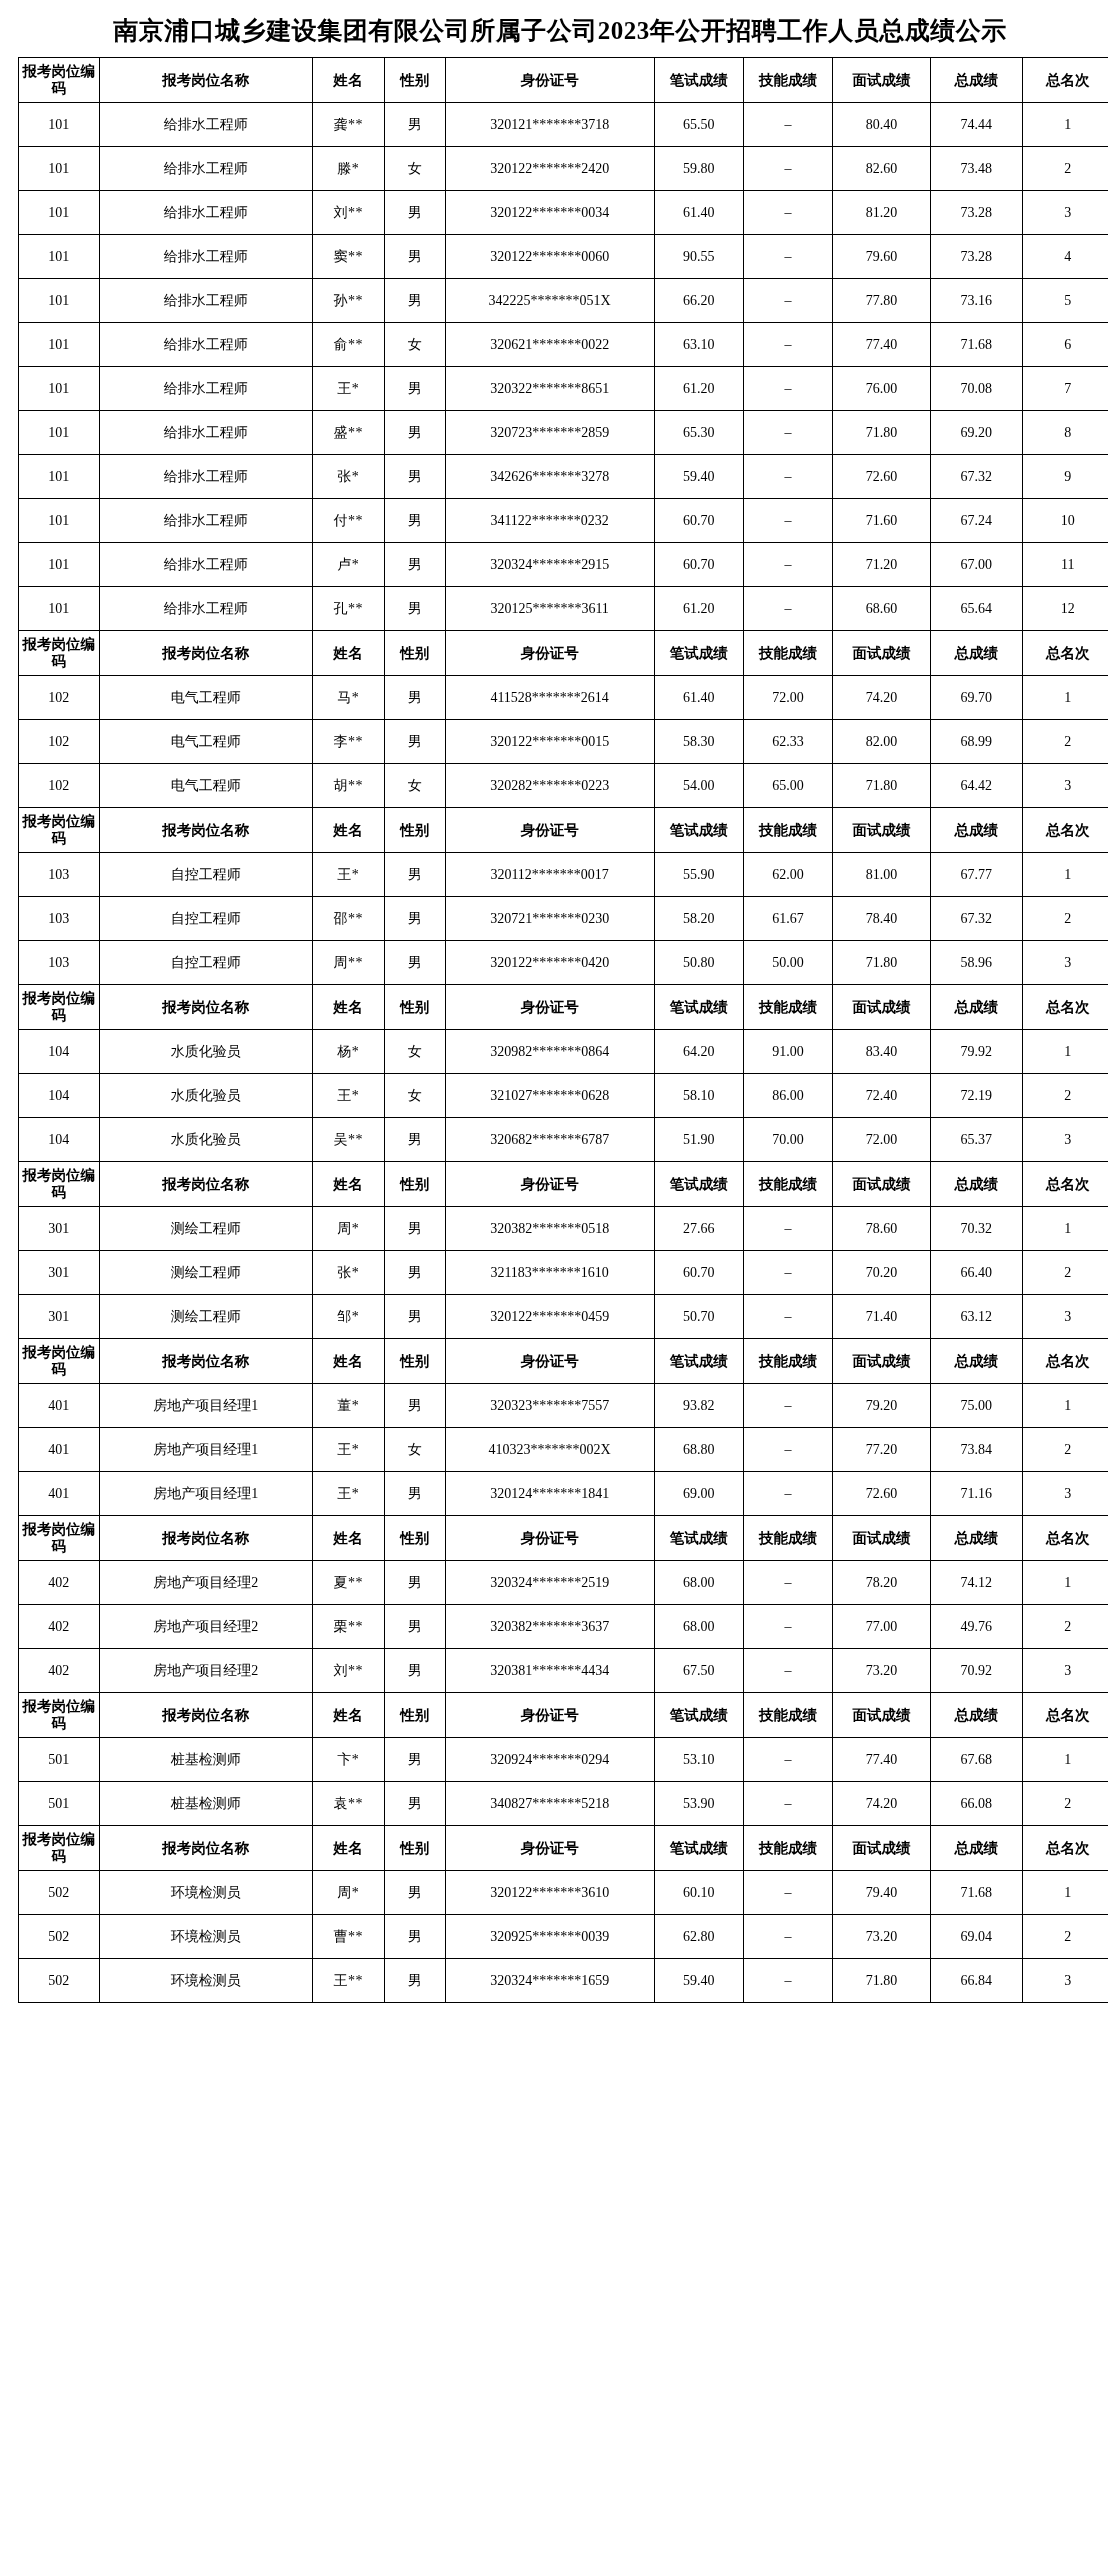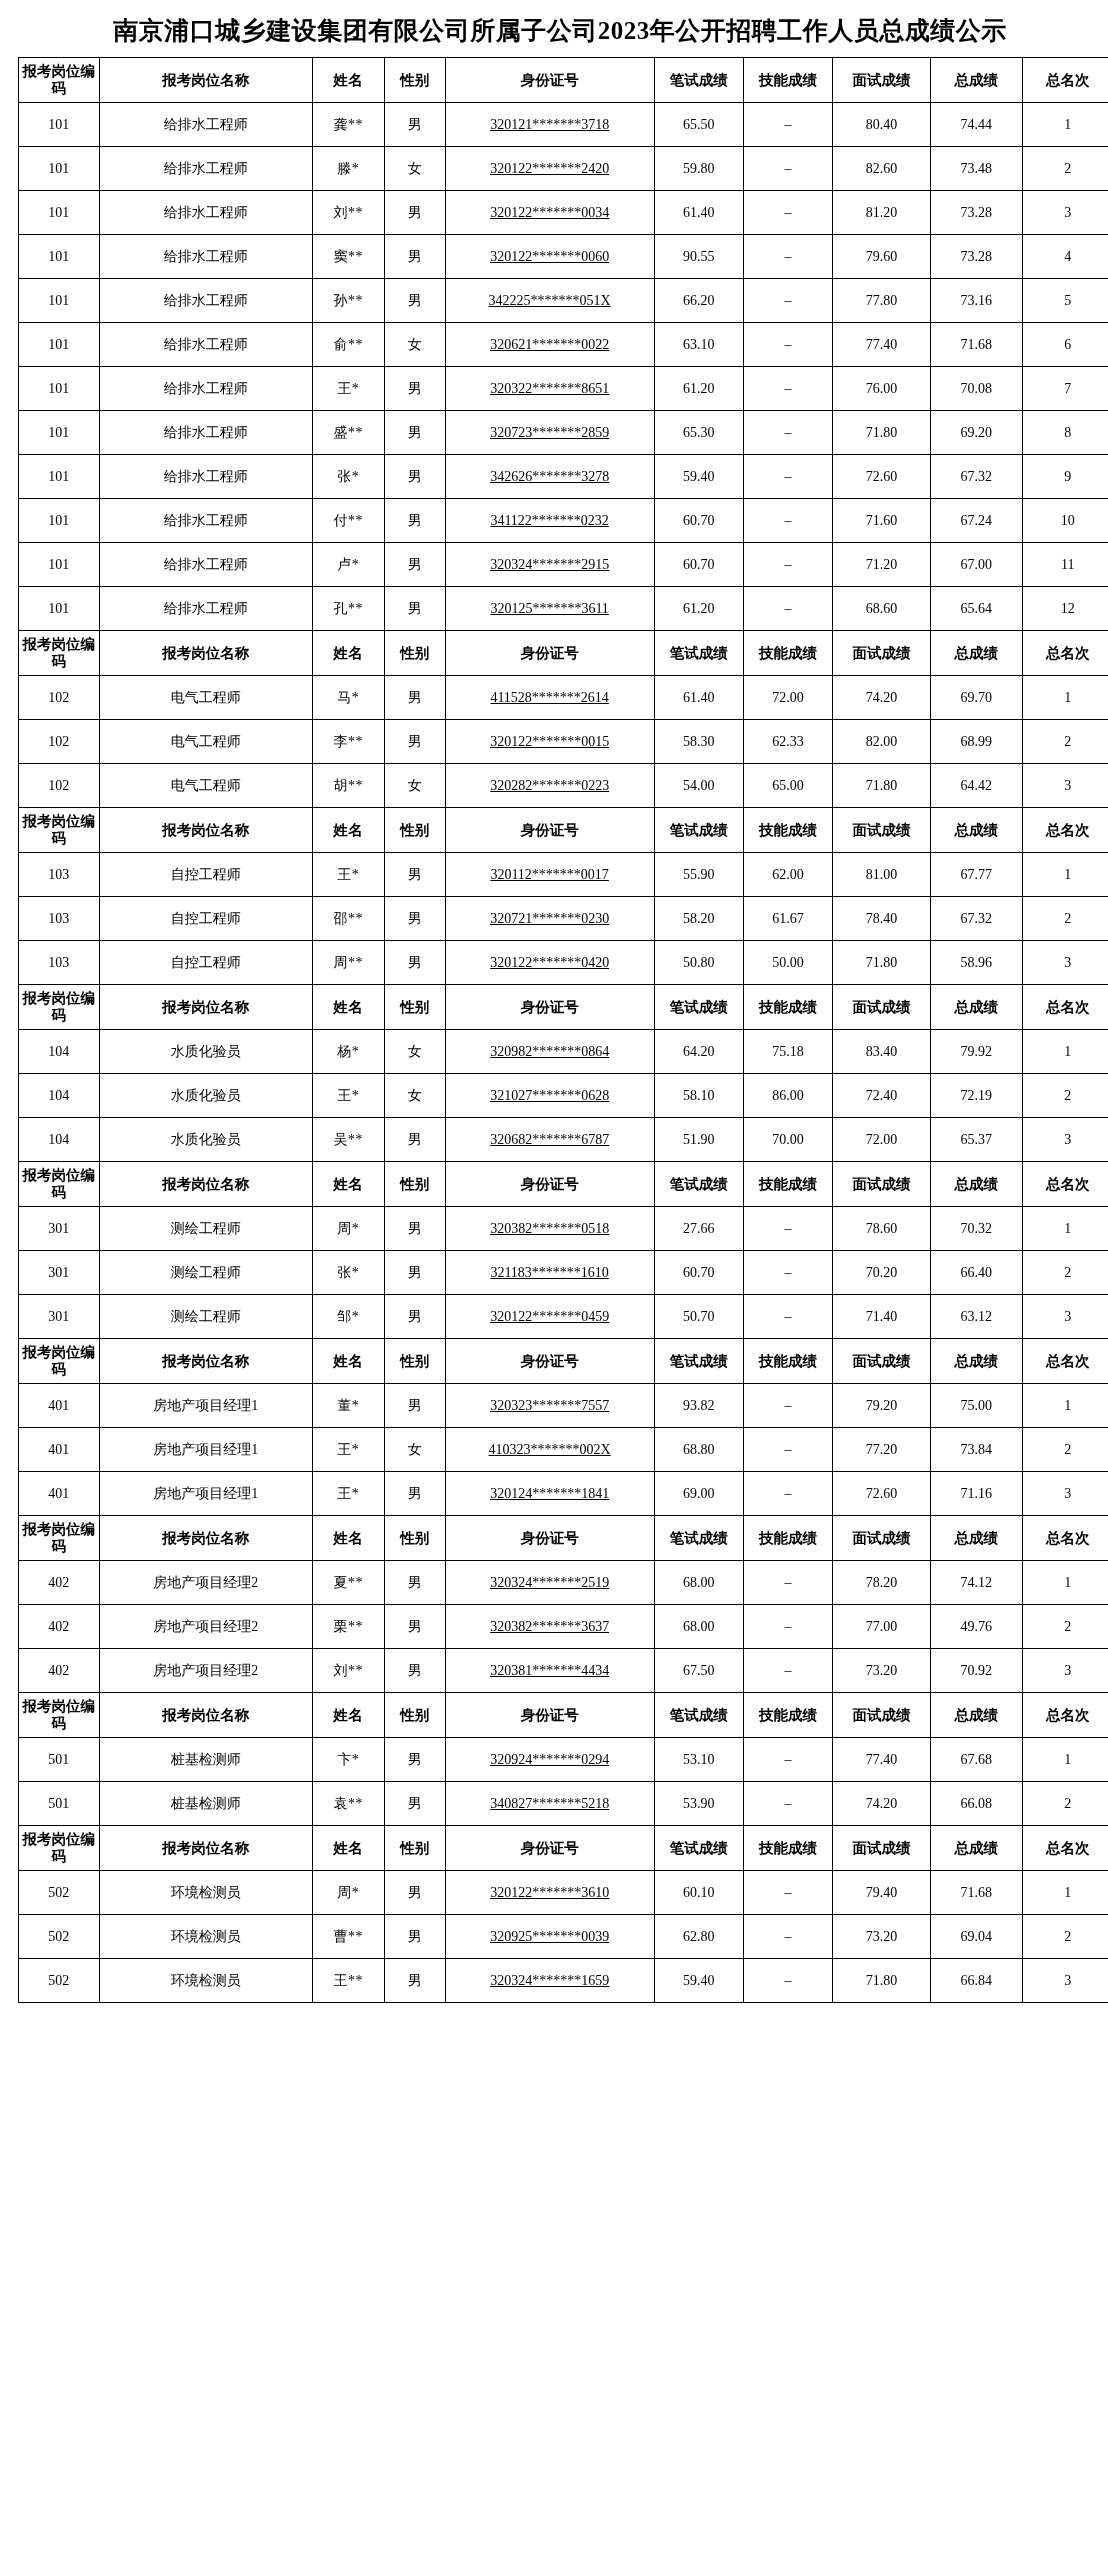--- a/index.html
+++ b/index.html
@@ -53,21 +53,20 @@
     font-size: 14px;
     font-weight: normal;
   }
   td.col-name {
     letter-spacing: 0.5px;
   }
   td.col-id {
     font-family: "Liberation Serif", "DejaVu Serif", serif;
     letter-spacing: 0px;
     font-size: 13.5px;
-    text-decoration: underline;
   }
   
   col.c0 { width: 74px; }
   col.c1 { width: 196px; }
   col.c2 { width: 66px; }
   col.c3 { width: 56px; }
   col.c4 { width: 192px; }
   col.c5 { width: 82px; }
   col.c6 { width: 82px; }
   col.c7 { width: 90px; }
@@ -359,21 +358,21 @@
           <td class="col-total">总成绩</td>
           <td class="col-rank">总名次</td>
         </tr>
         <tr class="data-row">
           <td class="col-code">104</td>
           <td class="col-post">水质化验员</td>
           <td class="col-name">杨*</td>
           <td class="col-gender">女</td>
           <td class="col-id">320982*******0864</td>
           <td class="col-written">64.20</td>
-          <td class="col-skill">75.18</td>
+          <td class="col-skill">91.00</td>
           <td class="col-interview">83.40</td>
           <td class="col-total">79.92</td>
           <td class="col-rank">1</td>
         </tr>
         <tr class="data-row">
           <td class="col-code">104</td>
           <td class="col-post">水质化验员</td>
           <td class="col-name">王*</td>
           <td class="col-gender">女</td>
           <td class="col-id">321027*******0628</td>

